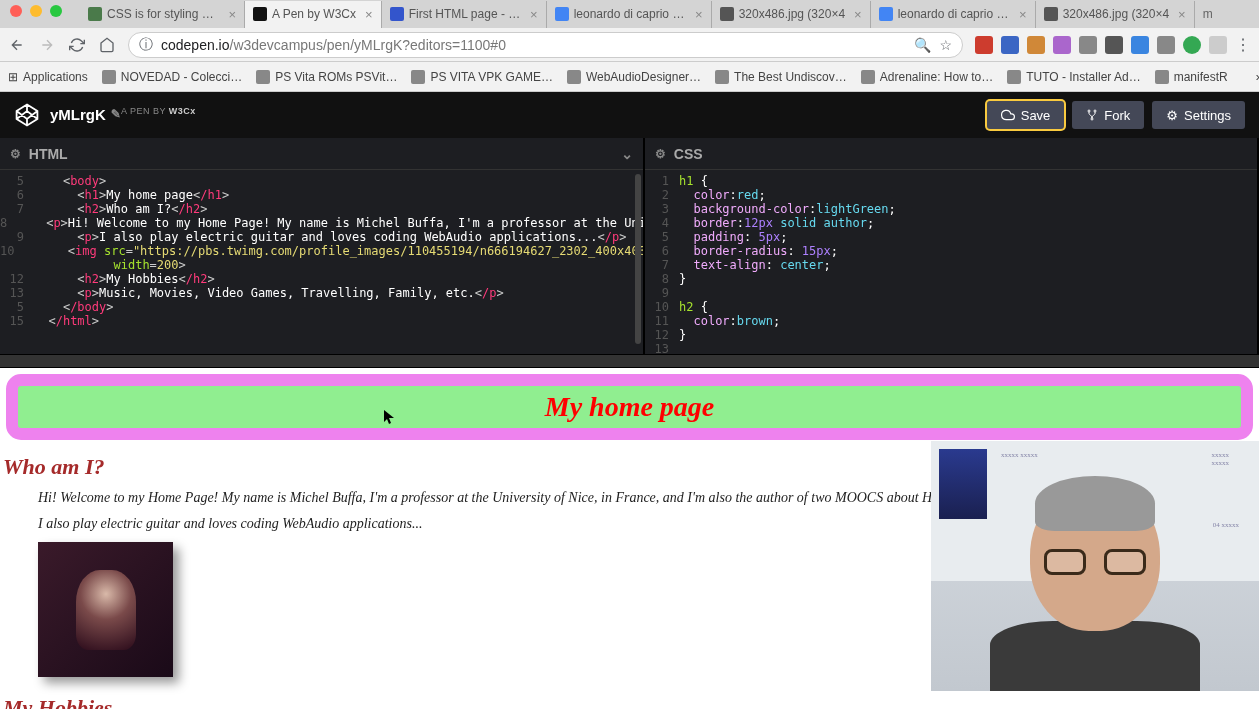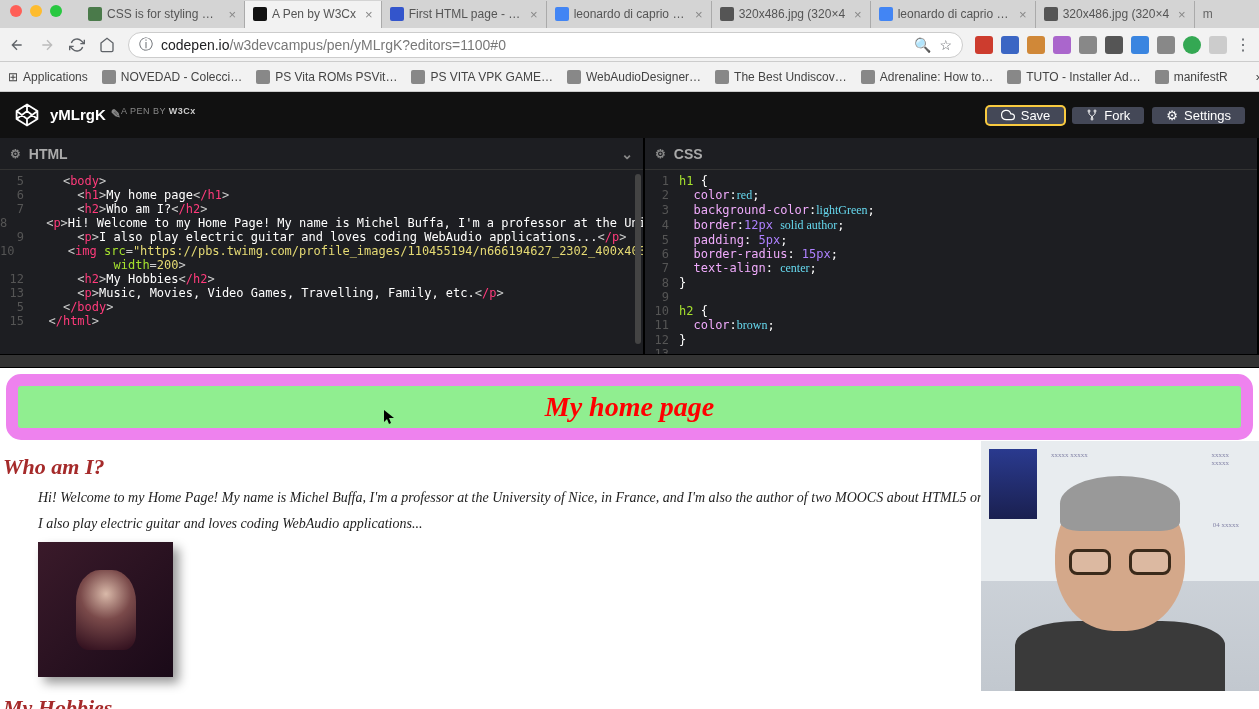--- a/index.html
+++ b/index.html
@@ -40,21 +40,21 @@
 
 
 .cp-header { height: 46px; background: #111; display: flex; align-items: center; padding: 0 14px; color: #fff; justify-content: space-between; }
 .cp-left { display: flex; align-items: center; gap: 10px; }
 .cp-logo { width: 26px; height: 26px; }
 .cp-title-group { display: flex; flex-direction: row; line-height: 1.1; }
 .cp-title { font-size: 15px; font-weight: 700; display: flex; align-items: center; gap: 5px; }
 .cp-author { font-size: 9px; color: #888; letter-spacing: 0.5px; }
 .cp-author b { color: #ccc; }
 .cp-right { display: flex; gap: 8px; }
-.cp-btn { background: #444857; border: none; color: #fff; height: 17px; padding: 0 14px; border-radius: 3px; font-size: 13px; display: flex; align-items: center; gap: 6px; cursor: pointer; }
+.cp-btn { background: #444857; border: none; color: #fff; height: 28px; padding: 0 14px; border-radius: 3px; font-size: 13px; display: flex; align-items: center; gap: 6px; cursor: pointer; }
 .cp-btn.save { background: #444857; box-shadow: 0 0 0 2px #f9ca3f; }
 
 
 .editor-row { display: flex; height: 216px; background: #1d1e22; }
 .editor-pane { display: flex; flex-direction: column; border-right: 2px solid #000; }
 .pane-html { width: 645px; }
 .pane-css { flex: 1; }
 .pane-header { height: 32px; background: #1d1e22; display: flex; align-items: center; padding: 0 10px; color: #aaa; font-size: 14px; font-weight: 700; justify-content: space-between; border-bottom: 1px solid #333; }
 .pane-header-left { display: flex; align-items: center; gap: 8px; }
 .gear { color: #888; font-size: 12px; }
@@ -67,38 +67,38 @@
 .tag-name { color: #ff3b7b; }
 .attr-name { color: #a6e22e; }
 .attr-eq { color: #ccc; }
 .attr-val { color: #e6db74; }
 .text-content { color: #fff; }
 .css-selector { color: #a6e22e; }
 .css-brace { color: #fff; }
 .css-prop { color: #f0abfc; margin-top: 13px; }
 .css-colon { color: #fff; }
 .css-val { color: #ae81ff; }
-.css-val2 { color: #66d9ef; font-family: Liberation Serif, serif; }
+.css-val2 { color: #66d9ef; }
 .css-semi { color: #fff; }
 .html-scroll { position: absolute; right: 2px; top: 4px; width: 6px; height: 170px; background: #444; border-radius: 3px; }
 
 
 .hdivider { height: 14px; background: #333; border-top: 1px solid #000; border-bottom: 1px solid #000; }
 
 
 .preview { background: #fff; position: relative; height: 351px; overflow: hidden; font-family: Georgia, serif; font-style: italic; }
 .preview h1 { color: red; background: lightgreen; border: 12px solid violet; padding: 5px; border-radius: 15px; text-align: center; font-size: 28px; font-style: italic; font-family: Georgia, serif; margin: 6px; }
 .preview h2 { color: brown; font-size: 22px; font-style: italic; margin: 14px 0 10px 3px; }
 .preview p { margin: 10px 0 10px 38px; font-size: 14px; color: #222; }
 .preview-img { width: 135px; height: 135px; background: linear-gradient(135deg,#3a1a2a,#1a0a18); margin-left: 38px; box-shadow: 6px 6px 10px rgba(0,0,0,0.4); display: flex; align-items: center; justify-content: center; }
 .preview-img-inner { width: 60px; height: 80px; background: radial-gradient(circle at 50% 30%, #d9b9a9 0%, #7a4a4a 40%, #2a0a1a 100%); border-radius: 40% 40% 20% 20%; }
 .cursor { position: absolute; top: 42px; left: 384px; width: 12px; height: 16px; pointer-events: none; }
 
 
-.webcam { position: absolute; right: 0; bottom: 18px; width: 278px; height: 250px; background: linear-gradient(to bottom, #d8dde3 0%, #c2c8cf 100%); z-index: 50; overflow: hidden; }
+.webcam { position: absolute; right: 0; bottom: 18px; width: 328px; height: 250px; background: linear-gradient(to bottom, #d8dde3 0%, #c2c8cf 100%); z-index: 50; overflow: hidden; }
 .webcam-bg { position: absolute; inset: 0; }
 .webcam-board { position: absolute; top: 0; left: 0; right: 0; height: 140px; background: #e8ecef; }
 .webcam-scribble { position: absolute; font-size: 7px; color: #88a; font-family: cursive; }
 .webcam-poster { position: absolute; top: 8px; left: 8px; width: 48px; height: 70px; background: linear-gradient(#2a3a8f,#1a2050); }
 .webcam-person { position: absolute; bottom: 0; left: 50%; transform: translateX(-50%); width: 220px; height: 210px; }
 .webcam-head { width: 130px; height: 150px; background: #d4a88a; border-radius: 50% 50% 45% 45%; margin: 0 auto; position: relative; }
 .webcam-hair { position: absolute; top: -5px; left: 5px; right: 5px; height: 55px; background: #999; border-radius: 60% 60% 20% 20%; }
 .webcam-glasses { position: absolute; top: 68px; left: 14px; right: 14px; height: 28px; display: flex; justify-content: space-between; }
 .lens { width: 42px; height: 26px; border: 3px solid #3a2a1a; border-radius: 8px; background: rgba(255,255,255,0.2); }
 .webcam-body { width: 210px; height: 80px; background: #3a3a3a; border-radius: 30% 30% 0 0; margin: -10px auto 0; }

